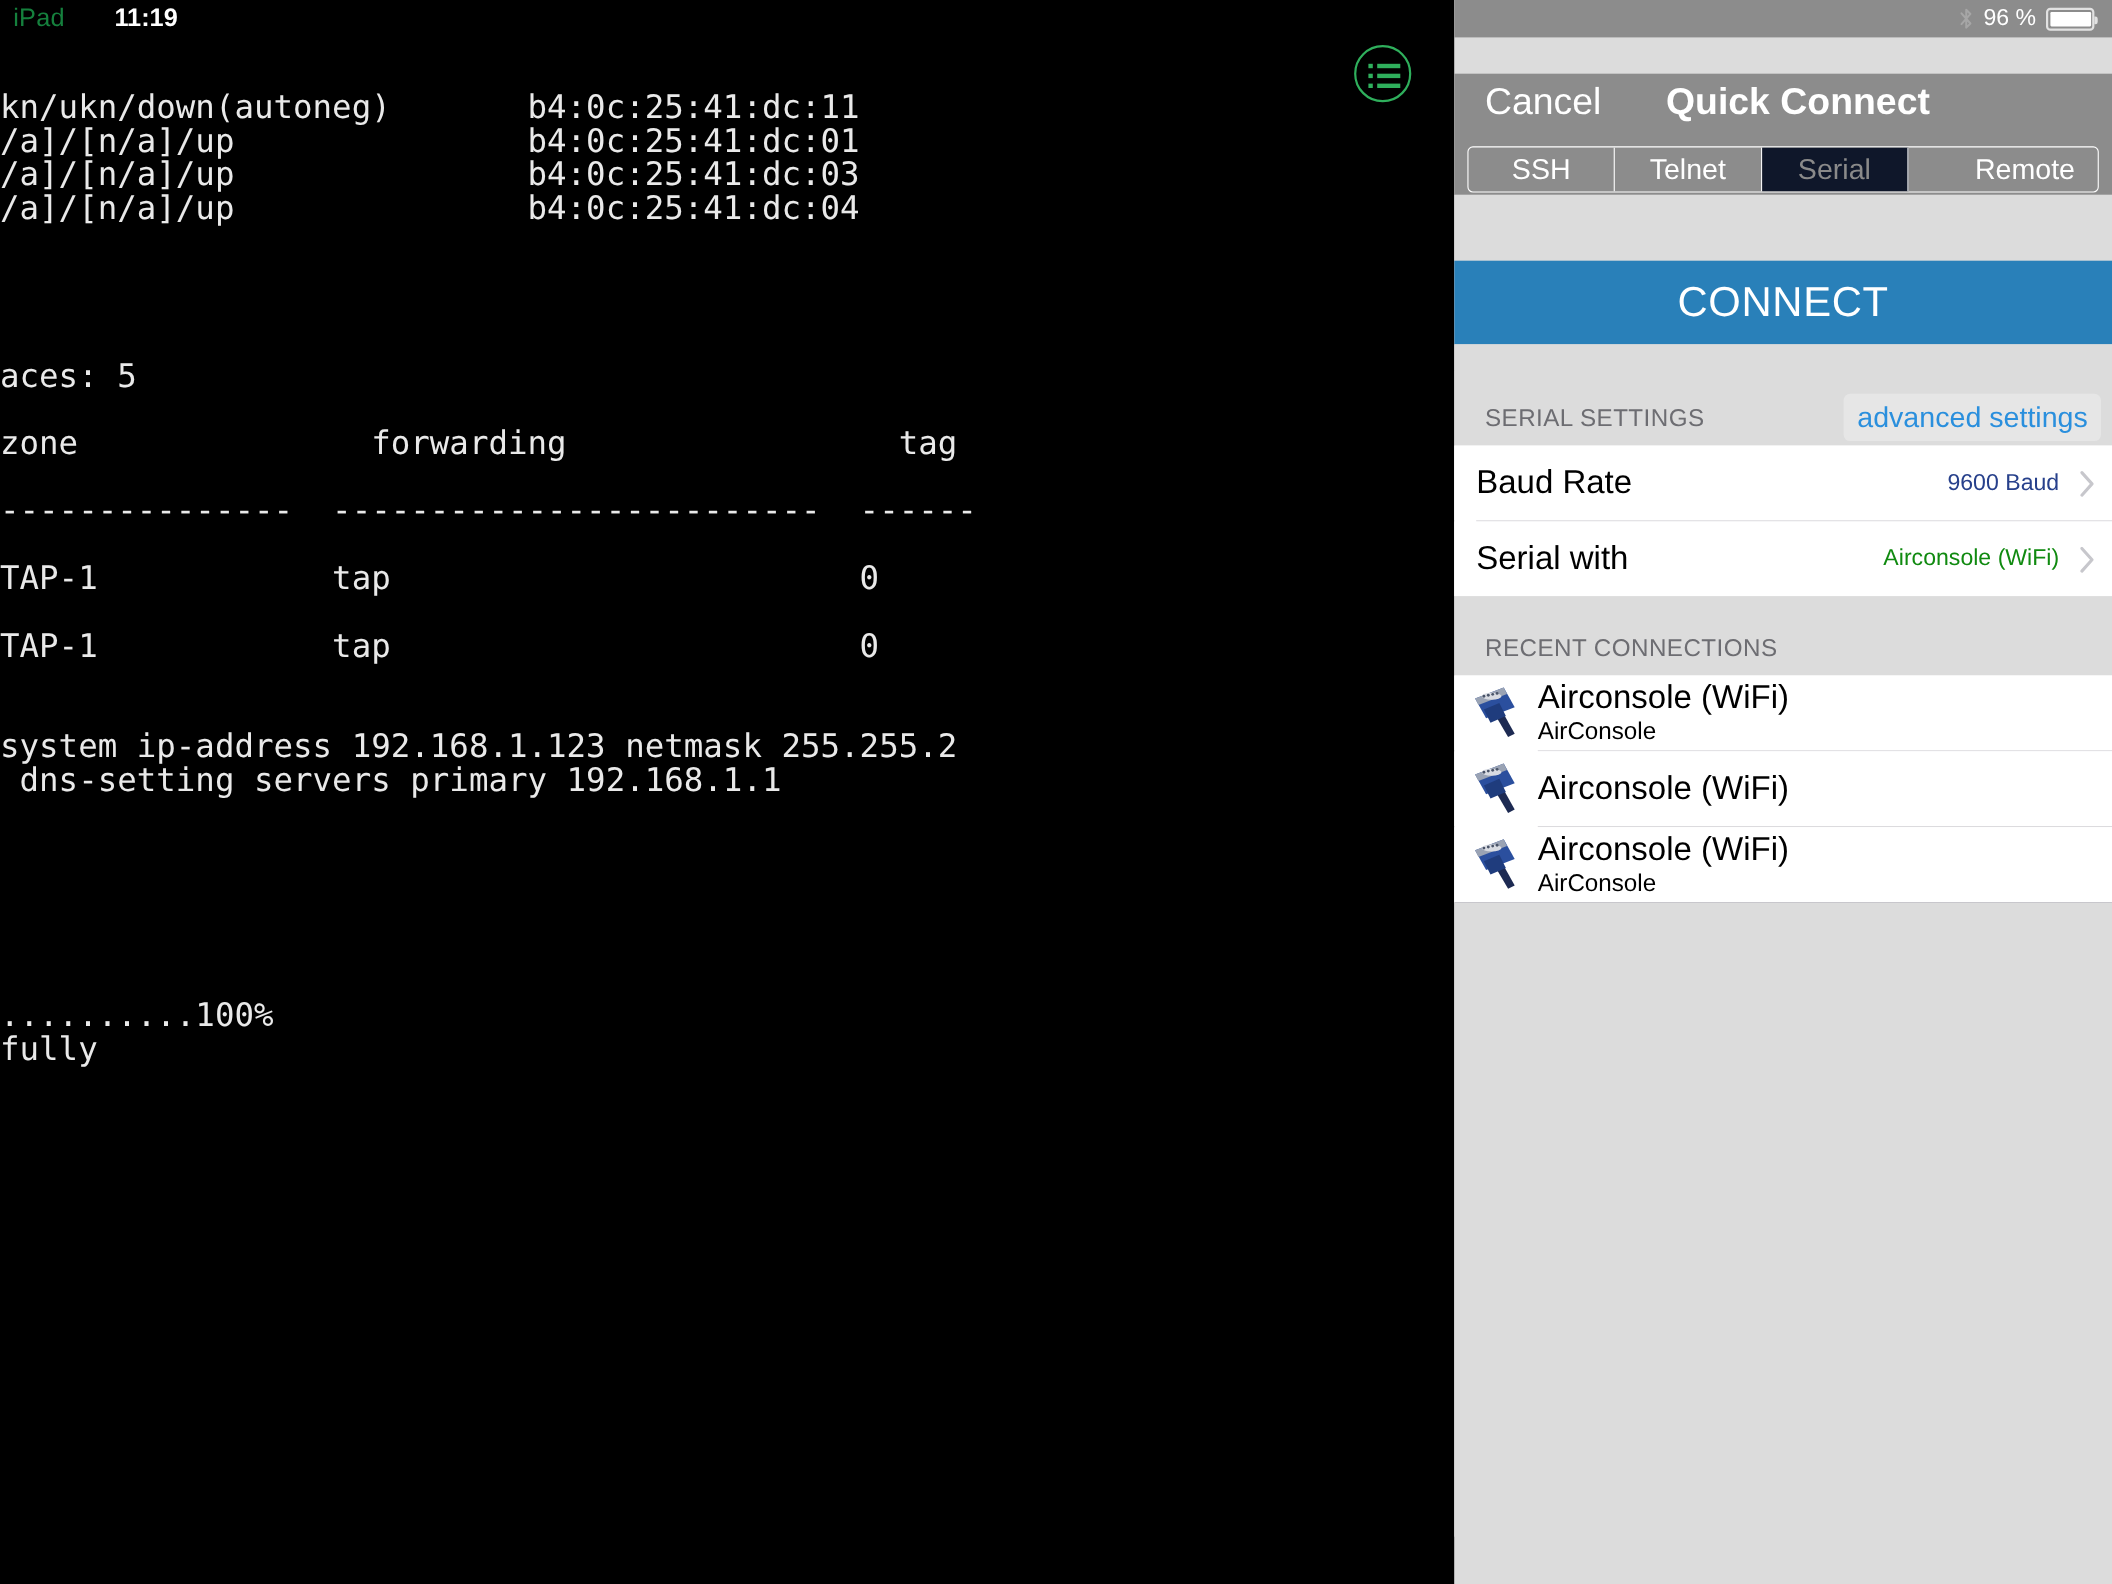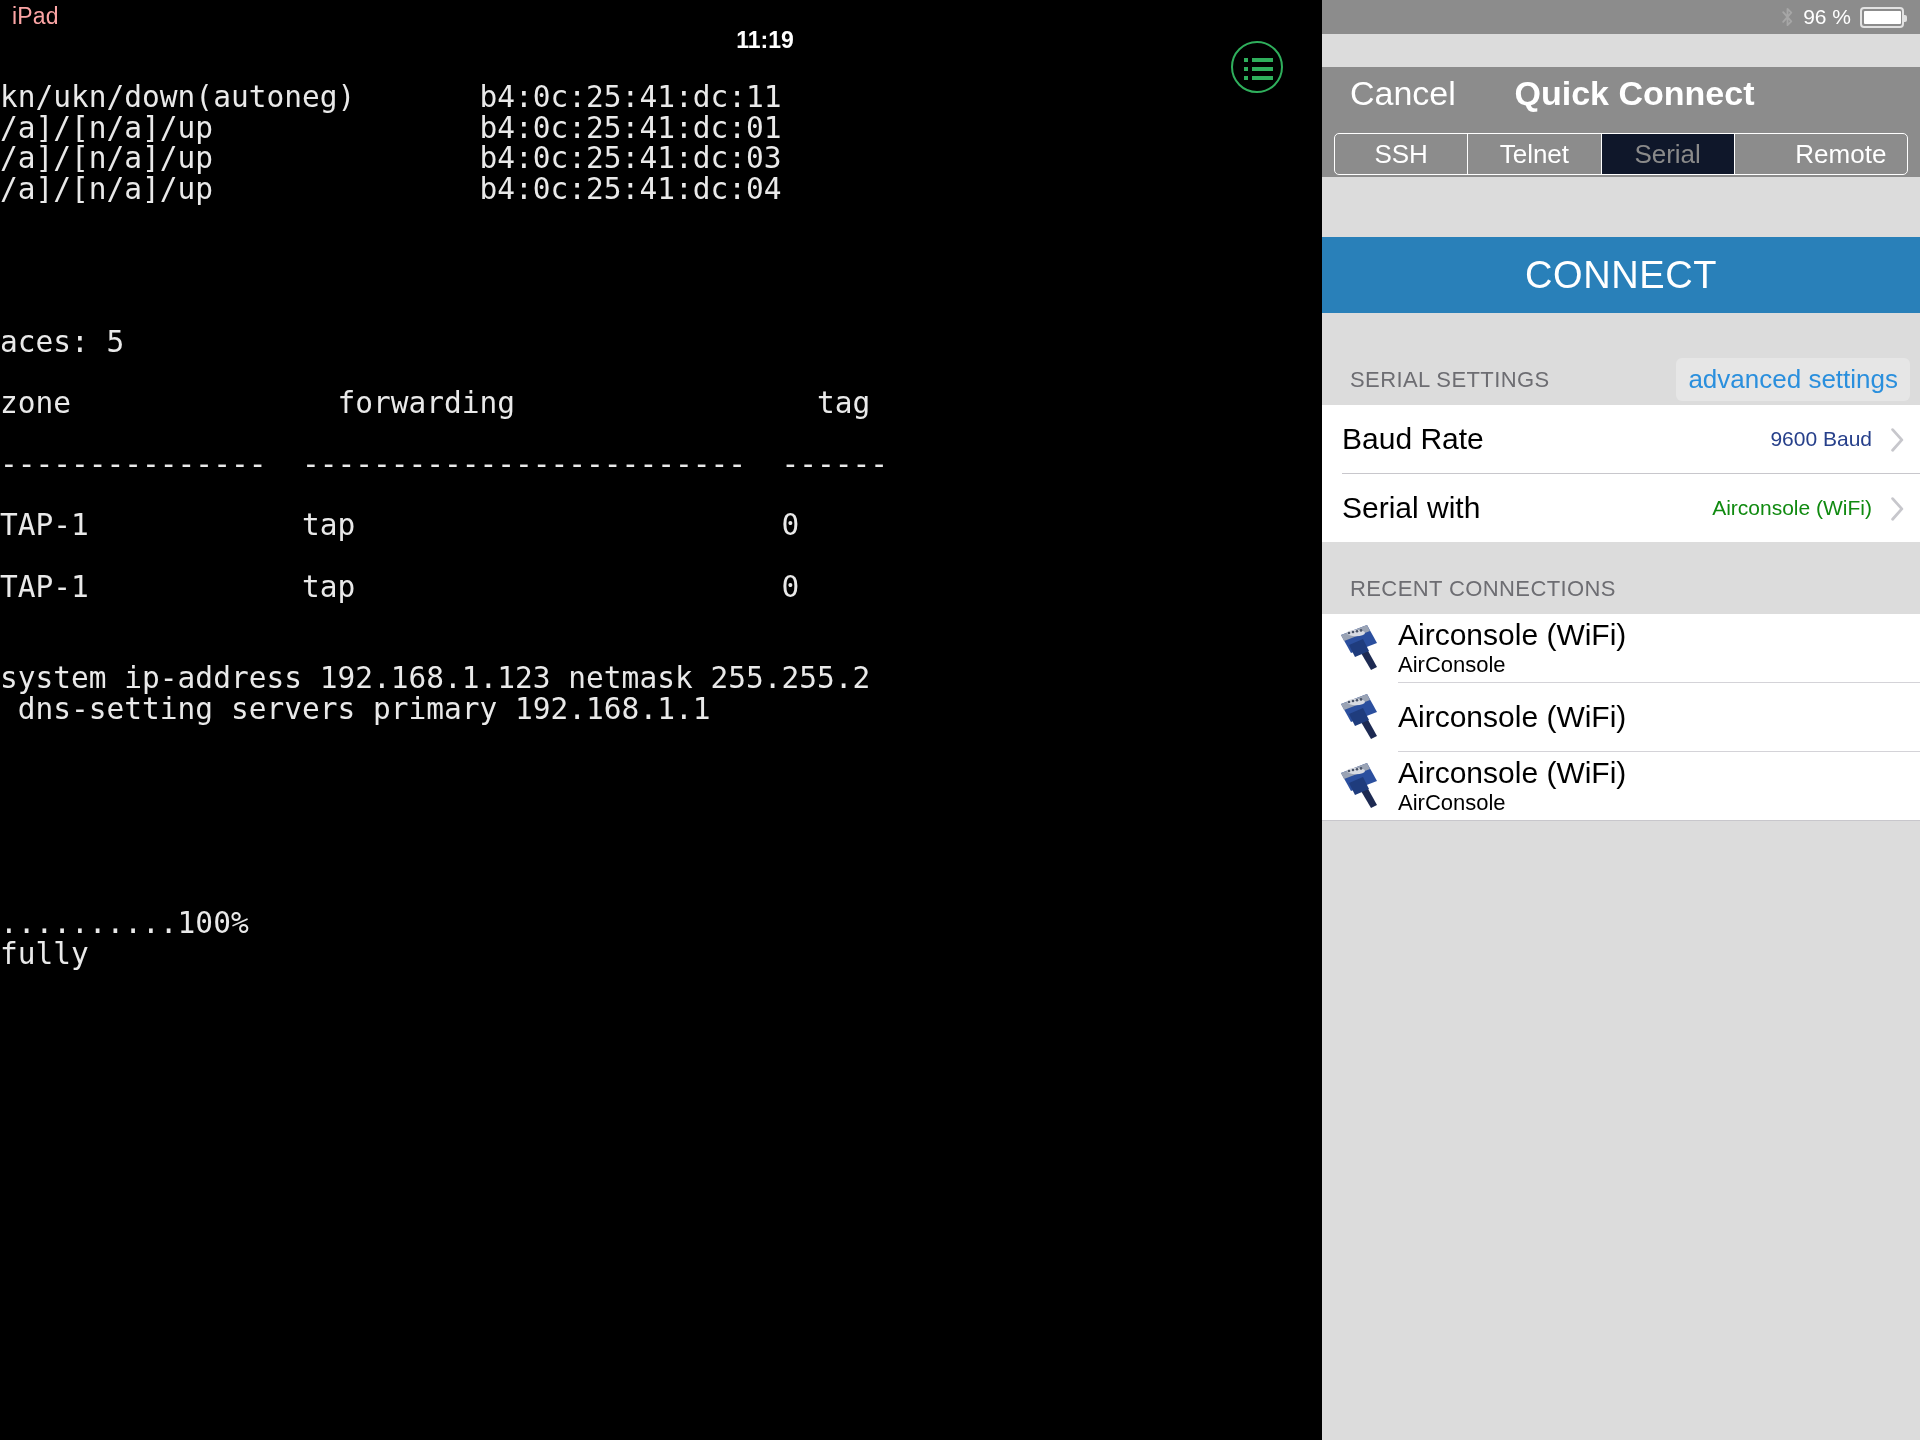--- a/index.html
+++ b/index.html
@@ -34,32 +34,30 @@
     position: absolute;
     left: 0; top: 0;
     width: 1322px; height: 34px;
     color: #ffffff;
   }
   #status-bar-left .device-name {
     position: absolute;
     left: 12px; top: 3px;
     font-size: 23px;
     letter-spacing: 0.2px;
-    color: #fca5a5;
+    color: #15803d;
   }
   #status-bar-left .clock {
     position: absolute;
     left: 0; top: 3px;
     width: 1322px;
-    text-align: center;
     font-size: 23px;
     font-weight: bold;
     color: #fff;
     margin-left: 104px;
-    margin-top: 24px;
   }
   #term-text {
     position: absolute;
     left: 0;
     top: 22px;
     width: 1322px;
     font-family: "DejaVu Sans Mono", "Liberation Mono", monospace;
     font-size: 29.5px;
     line-height: 30.6px;
     color: #e9e9e9;

